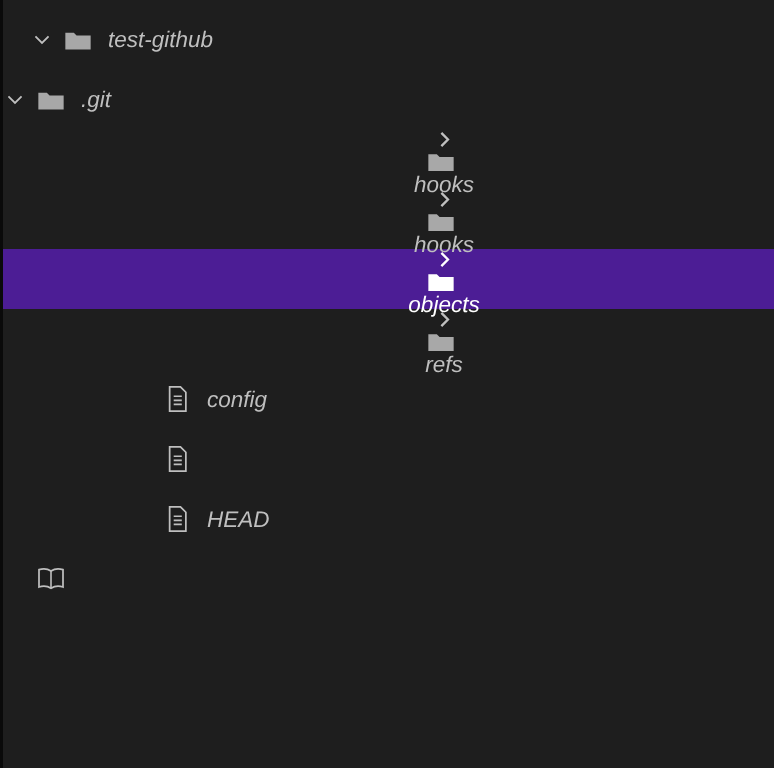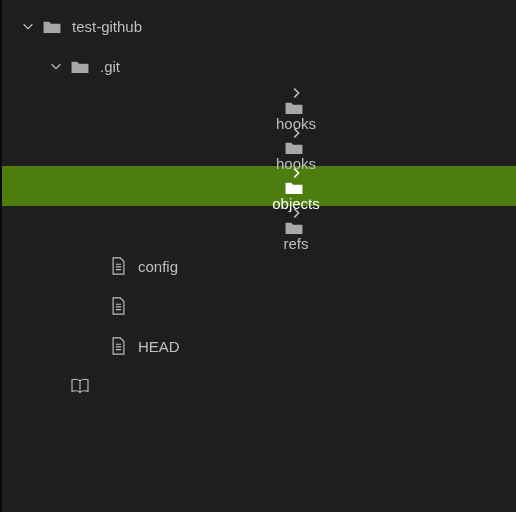--- a/index.html
+++ b/index.html
@@ -12,30 +12,31 @@
       overflow: hidden;
       padding-top: 6px;
       border-left: 2px solid #0a0a0a;
     }
     .row {
       display: flex;
       align-items: center;
       height: 40px;
       white-space: nowrap;
       cursor: pointer;
+      font-style: italic;
     }
     .row.selected {
-      background: #4d7c0f;
+      background: #4c1d95;
       color: #ffffff;
     }
     .twisty { width: 16px; display: inline-flex; justify-content: center; flex-shrink:0; }
     .icon   { width: 20px; display: inline-flex; justify-content: center; margin-left: 6px; margin-right: 10px; flex-shrink:0; }
     .label  { }
     .d0 { padding-left: 18px; }
-    .d1 { padding-left: 46px; }
+    .d1 { }
     .d2 { padding-left: 74px; flex-direction: column; }
     .d3 { padding-left: 84px; } 
     svg { display:block; }
   </style>
 </head>
 <body>
 
 <svg width="0" height="0" style="position:absolute">
   <defs>
     <symbol id="chev-down" viewBox="0 0 16 16">

